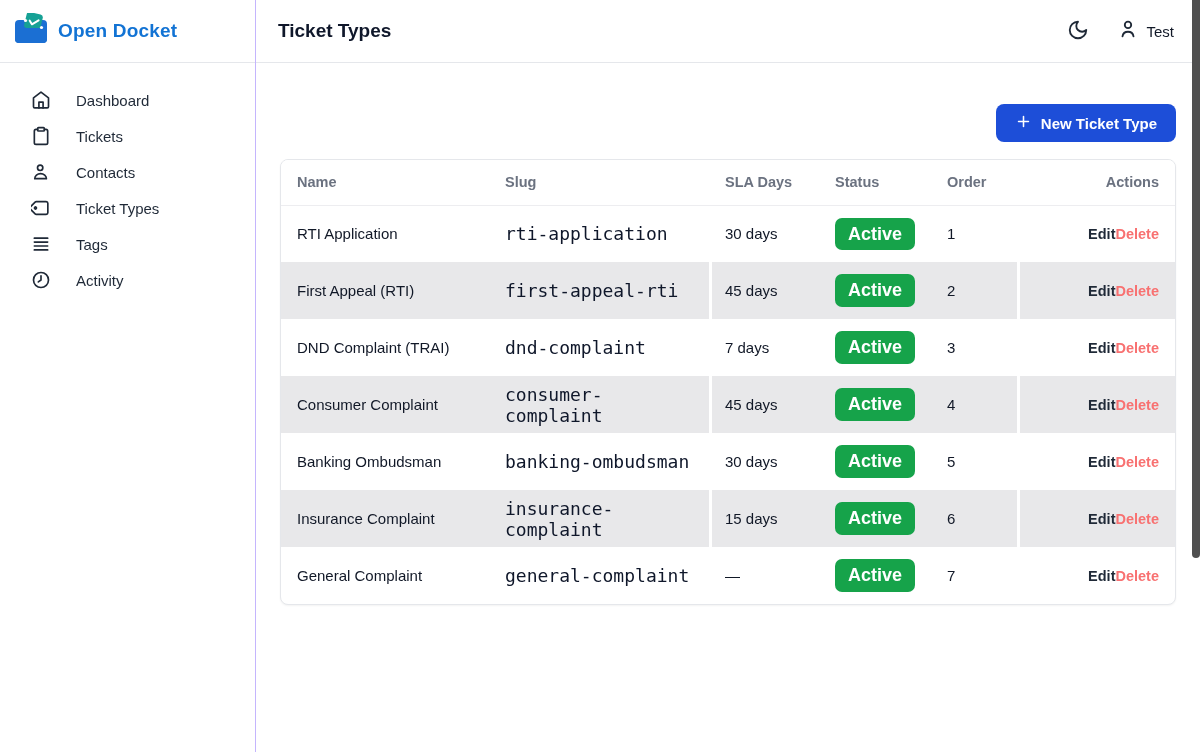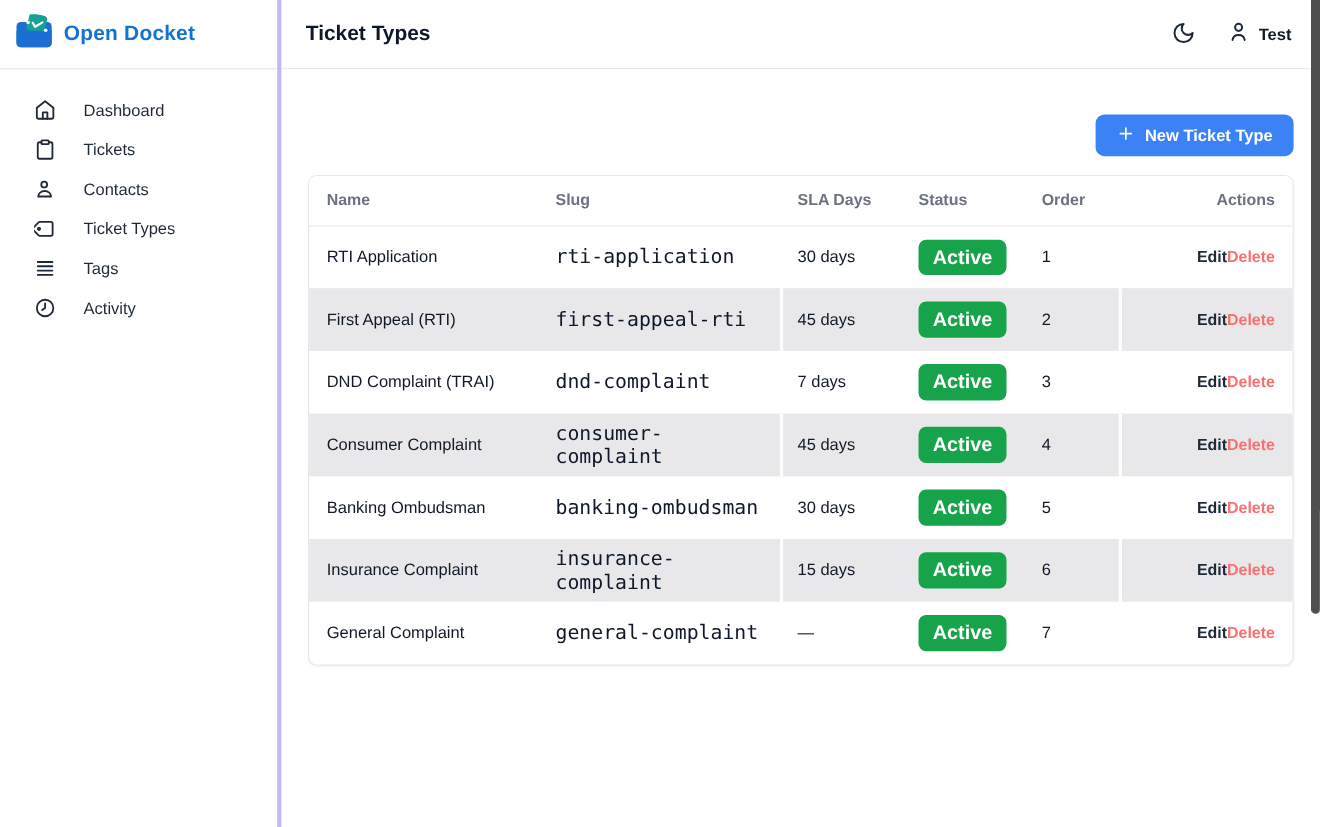--- a/index.html
+++ b/index.html
@@ -5,39 +5,39 @@
   * { box-sizing: border-box; }
   html,body { margin:0; padding:0; }
   body {
     width:1200px; height:752px; overflow:hidden;
     font-family:"Liberation Sans", sans-serif;
     background:#ffffff; color:#111827;
   }
   .app { display:flex; height:752px; }
 
   
-  .sidebar { width:256px; flex-shrink:0; border-right:4px solid #c4b5fd; background:#fff; }
+  .sidebar { width:256px; flex-shrink:0; border-right:1px solid #c4b5fd; background:#fff; }
   .logo-row { height:63px; border-bottom:1px solid #e5e7eb; display:flex; align-items:center; padding:0 13px; gap:9px; }
   .brand { font-size:19px; font-weight:bold; color:#1273d4; letter-spacing:.2px; }
   .nav { padding:19px 0; display:flex; flex-direction:column; }
   .nav-item { display:flex; align-items:center; gap:25px; padding:8px 18px 8px 31px; font-size:15px; color:#1f2937; text-decoration:none; cursor:pointer; }
   .nav-ic { width:20px; height:20px; display:flex; align-items:center; justify-content:center; }
   .nav-ic svg { display:block; }
 
   
   .main { flex:1; display:flex; flex-direction:column; min-width:0; }
   .topbar { height:63px; flex-shrink:0; border-bottom:1px solid #e5e7eb; display:flex; align-items:center; padding:0 26px 0 22px; background:#fff; }
   .page-title { font-size:19px; font-weight:bold; color:#0f172a; margin-right:auto; }
   .icon-btn { background:none; border:none; padding:4px; cursor:pointer; display:flex; align-items:center; }
   .user-chip { display:flex; align-items:center; gap:7px; margin-left:24px; cursor:pointer; }
-  .user-name { font-size:15px; font-weight:bold; color:#111827; }
+  .user-name { font-size:15px; font-weight:normal; color:#111827; }
 
   .content { flex:1; padding:0 24px; background:#fff; }
   .btn-row { display:flex; justify-content:flex-end; margin-top:41px; }
-  .btn-new { height:38px; background:#3b82f6; color:#fff; border:none; border-radius:8px; font-size:15px; font-weight:bold; font-family:inherit; display:inline-flex; align-items:center; gap:9px; padding:0 19px; cursor:pointer; }
+  .btn-new { height:38px; background:#1d4ed8; color:#fff; border:none; border-radius:8px; font-size:15px; font-weight:bold; font-family:inherit; display:inline-flex; align-items:center; gap:9px; padding:0 19px; cursor:pointer; }
 
   
   .table-card { margin-top:17px; border:1px solid #e5e7eb; border-radius:8px; overflow:hidden; background:#fff; box-shadow:0 1px 2px rgba(0,0,0,.05); }
   table { width:100%; border-collapse:collapse; table-layout:fixed; }
   thead th { height:45px; text-align:left; vertical-align:middle; color:#6b7280; font-size:14.5px; font-weight:700; padding:0 16px; border-bottom:1px solid #ededf0; background:#fff; }
   thead th.col-actions { text-align:right; }
   tbody td { height:57px; vertical-align:middle; padding:0 16px; font-size:15px; color:#111827; }
   tbody tr.stripe { background:#e8e8ea; }
   tbody td:nth-child(3), tbody td:nth-child(6) { box-shadow: inset 3px 0 0 #ffffff; }
   .c-slug { font-family:"DejaVu Sans Mono","Liberation Mono",monospace; font-size:18px; color:#0f172a; }

